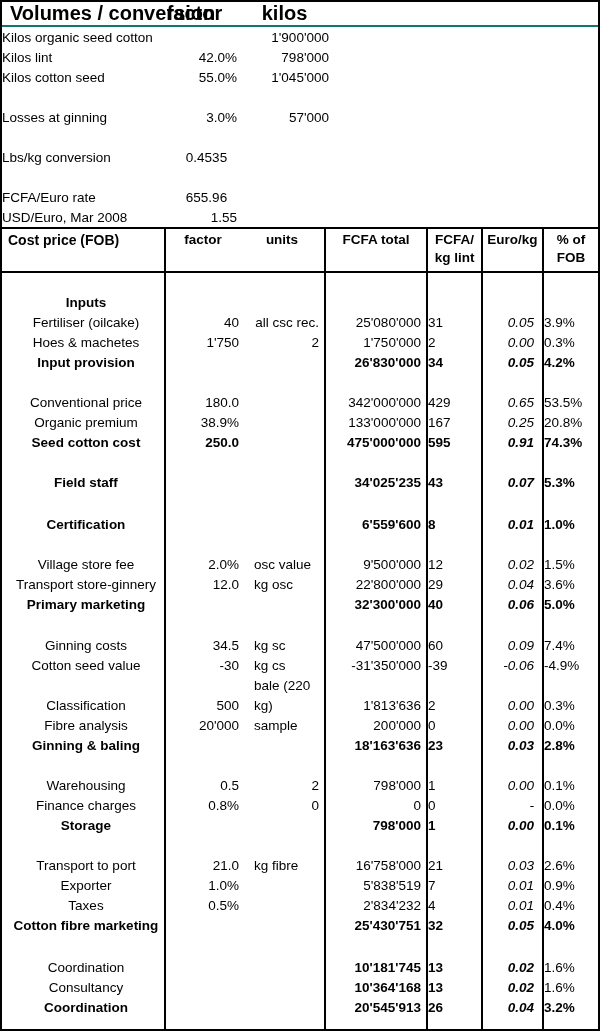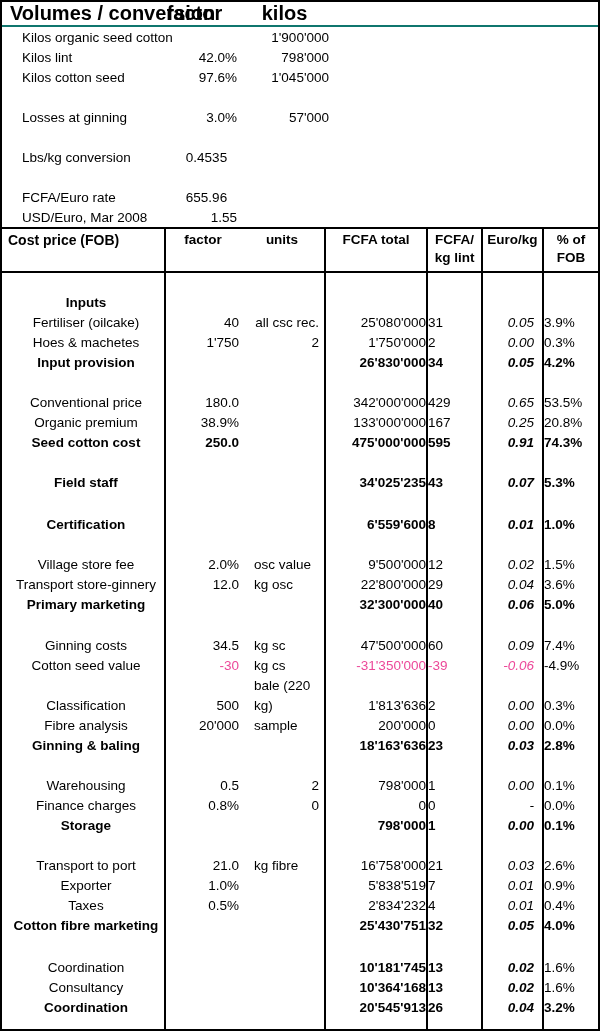--- a/index.html
+++ b/index.html
@@ -11,41 +11,41 @@
   }
   table{border-collapse:collapse;table-layout:fixed;width:100%;}
   td,th{padding:0;margin:0;vertical-align:middle;white-space:nowrap;overflow:visible;font-weight:normal;}
 
   
   .topTable{height:203px;}
   .topTable thead th{height:22px;border-bottom:2px solid #0f766e;font-weight:bold;font-size:20px;vertical-align:middle;margin-left:32px;}
   .topTable .hLabel{text-align:left;padding-left:8px;}
   .topTable .hC{text-align:center;}
   .topTable td{height:20px;}
-  .topTable td.label{text-align:left;padding-left:20px;}
+  .topTable td.label{text-align:left;padding-left:0;}
   .topTable td.factor{text-align:right;}
   .topTable td.factor.left{text-align:center;padding-left:24px;}
   .topTable td.kilos{text-align:right;padding-right:3px;}
 
   
   .costTable thead th{height:40px;border-bottom:2px solid #000;vertical-align:top;font-weight:bold;font-size:13.5px;line-height:18px;padding-top:2px;text-align:center;margin-left:28px;}
   .costTable thead th.hLabel{text-align:left;padding-left:6px;font-size:14px;}
   .bR{border-right:2px solid #000;}
   .costTable td{height:20px;line-height:20px;}
   td.c-label{text-align:center;padding-left:6px;}
   td.c-factor{text-align:right;padding-right:1px;}
   td.c-units{text-align:left;padding-left:14px;}
   td.c-units.uR{text-align:right;padding-left:0;padding-right:5px;}
-  td.c-fcfa{text-align:right;}
+  td.c-fcfa{text-align:right;padding-right:5px;}
   td.c-kg{text-align:left;padding-right:17px;}
   td.c-euro{text-align:right;padding-right:8px;font-style:italic;}
   td.c-pct{text-align:left;padding-right:6px;}
   tr.bold td{font-weight:bold;}
   td.nb{font-weight:bold;}
-  td.red{color:#ec4899;}
+  td.red{color:#000000;}
 </style>
 </head>
 <body>
 
 <div class="page">
 
   <table class="topTable">
     <colgroup>
       <col style="width:150px">
         <col style="width:85px">
@@ -68,21 +68,21 @@
           <td class=""></td>
         </tr>
         <tr>
           <td class="label">Kilos lint</td>
           <td class="factor">42.0%</td>
           <td class="kilos">798'000</td>
           <td class=""></td>
         </tr>
         <tr>
           <td class="label">Kilos cotton seed</td>
-          <td class="factor">97.6%</td>
+          <td class="factor">55.0%</td>
           <td class="kilos">1'045'000</td>
           <td class=""></td>
         </tr>
         <tr style="height: 5px;">
           <td class=""></td>
           <td class=""></td>
           <td class=""></td>
           <td class=""></td>
         </tr>
         <tr>

